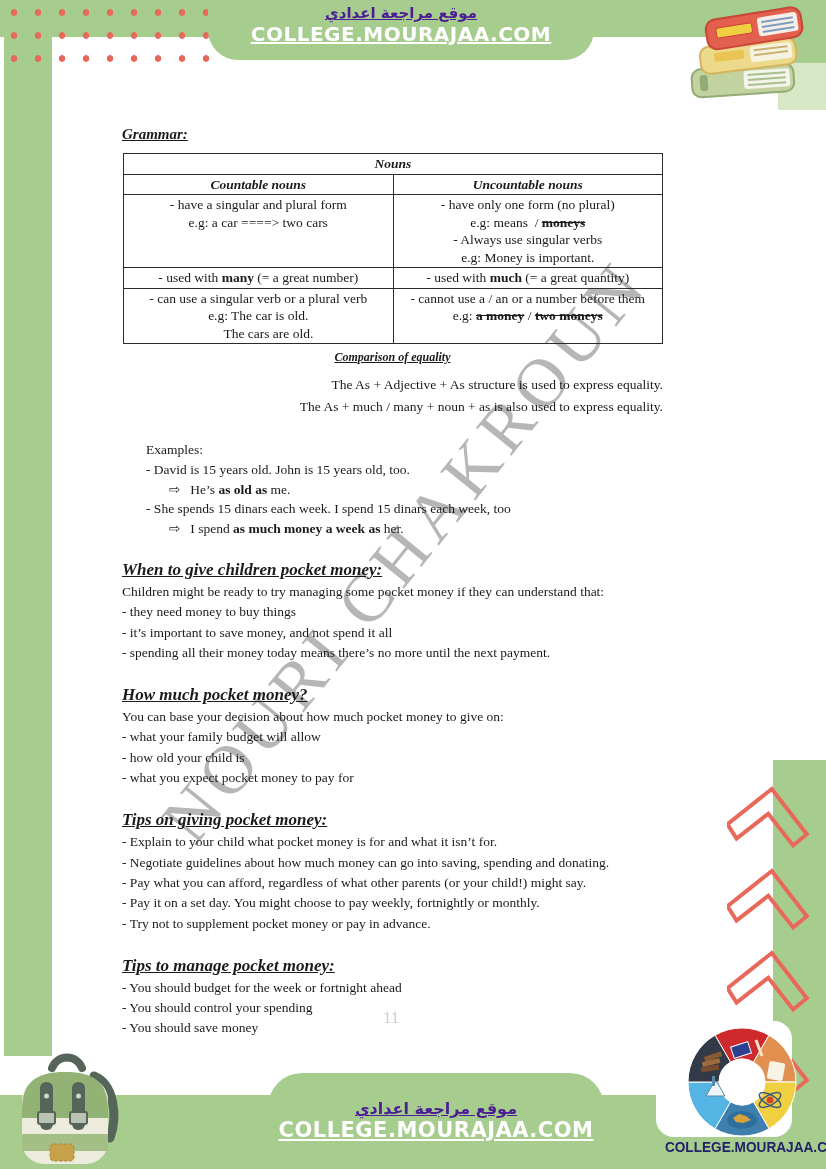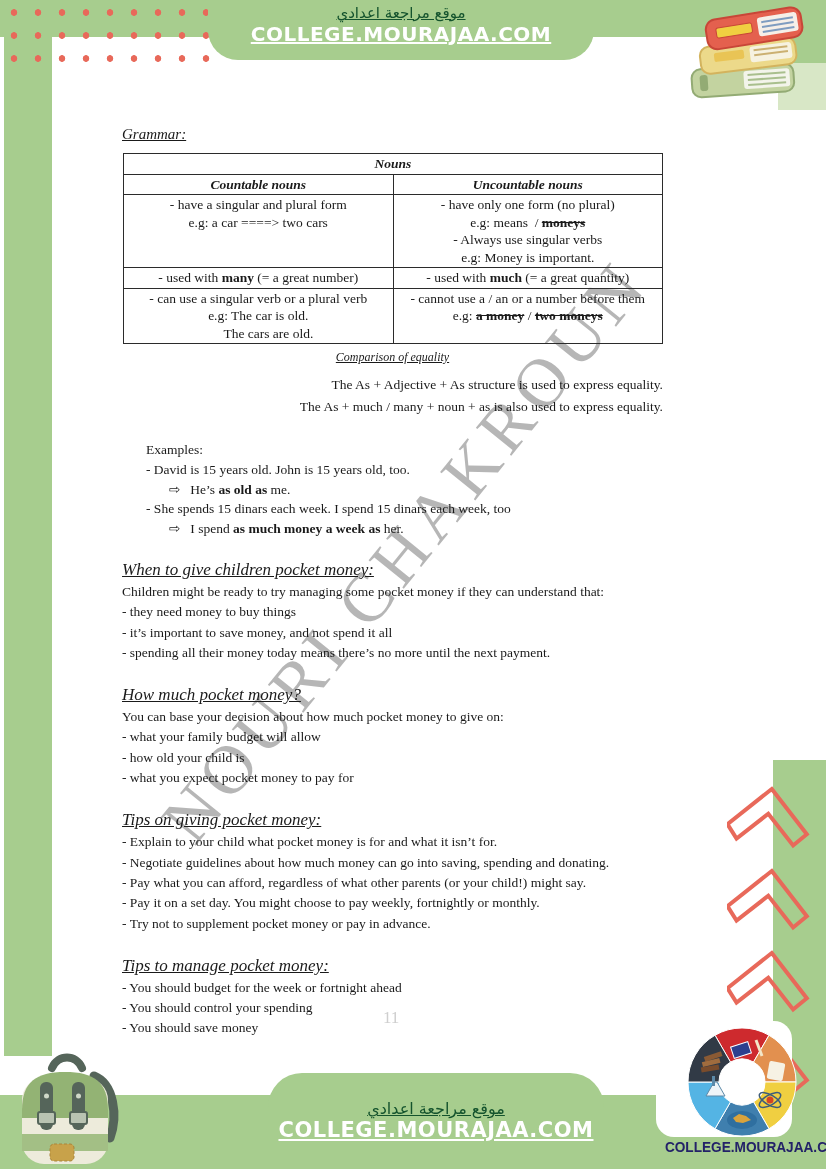--- a/index.html
+++ b/index.html
@@ -16,30 +16,30 @@
   #footer-band{position:absolute;left:0;top:1095px;width:826px;height:74px;}
   #header-bump{position:absolute;left:208px;top:0;width:386px;height:60px;border-radius:0 0 30px 30px;
                text-align:center;}
   #footer-bump{position:absolute;left:268px;top:1073px;width:336px;height:96px;border-radius:34px 34px 0 0;
                text-align:center;}
   #dots{position:absolute;left:0;top:0;width:214px;height:62px;
         background-image:radial-gradient(circle,var(--salmon) 3px,transparent 3.6px);
         background-size:24px 23px;background-position:2px 1px;}
 
   
-  .site-ar{font-family:"DejaVu Sans",sans-serif;font-weight:normal;color:#14532d;font-size:15px;
+  .site-ar{font-family:"DejaVu Sans",sans-serif;font-weight:bold;color:#4c1d95;font-size:15px;
            text-decoration:underline;margin-top:4px;}
   .site-url{font-family:"DejaVu Sans",sans-serif;font-weight:bold;color:#fff;font-size:20px;
             text-decoration:underline;letter-spacing:.5px;}
   #footer-bump .site-ar{margin-top:26px;font-size:16px;}
   #footer-bump .site-url{font-size:21px;}
 
   
   #page-content{position:absolute;left:122px;top:124px;width:541px;font-size:13.5px;line-height:20px;}
-  .doc-heading{font-weight:normal;font-style:italic;text-decoration:underline;font-size:15px;}
+  .doc-heading{font-weight:bold;font-style:italic;text-decoration:underline;font-size:15px;}
   #grammar-heading{margin-bottom:9px;}
 
   table.nouns{border-collapse:collapse;width:540px;margin-left:1px;}
   table.nouns td,table.nouns th{border:1.4px solid #2b2b2b;padding:1px 7px;vertical-align:top;
         font-size:13.5px;line-height:17.5px;text-align:center;white-space:pre-wrap;}
   th.tbl-title,th.tbl-col{text-align:center;font-weight:bold;font-style:italic;font-size:14px;padding:1px 4px;}
   .strike{text-decoration:line-through;font-weight:bold;}
   .b{font-weight:bold;}
 
   #equality-heading{text-align:center;margin-top:3px;font-size:12px;}

